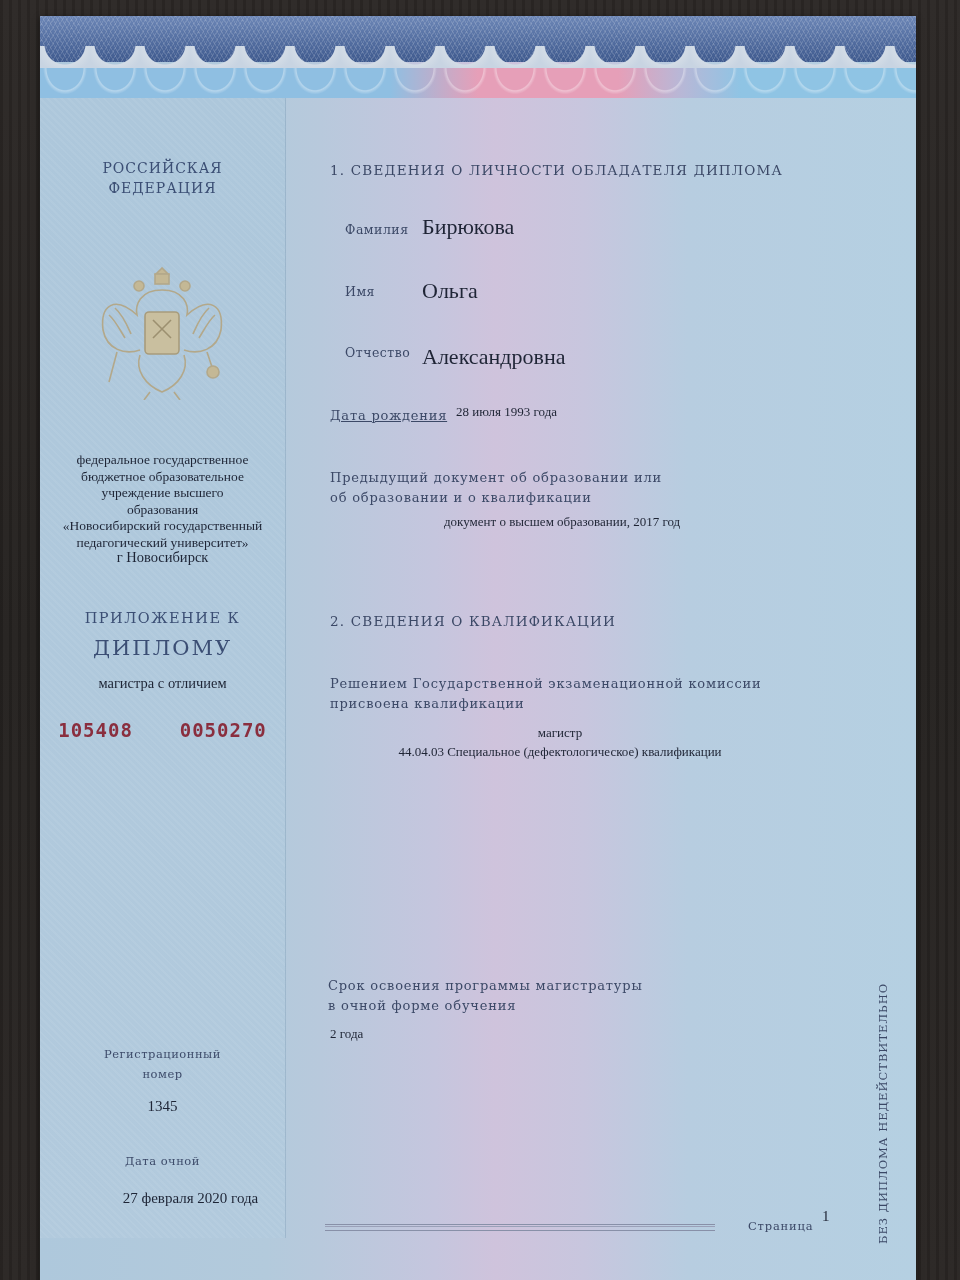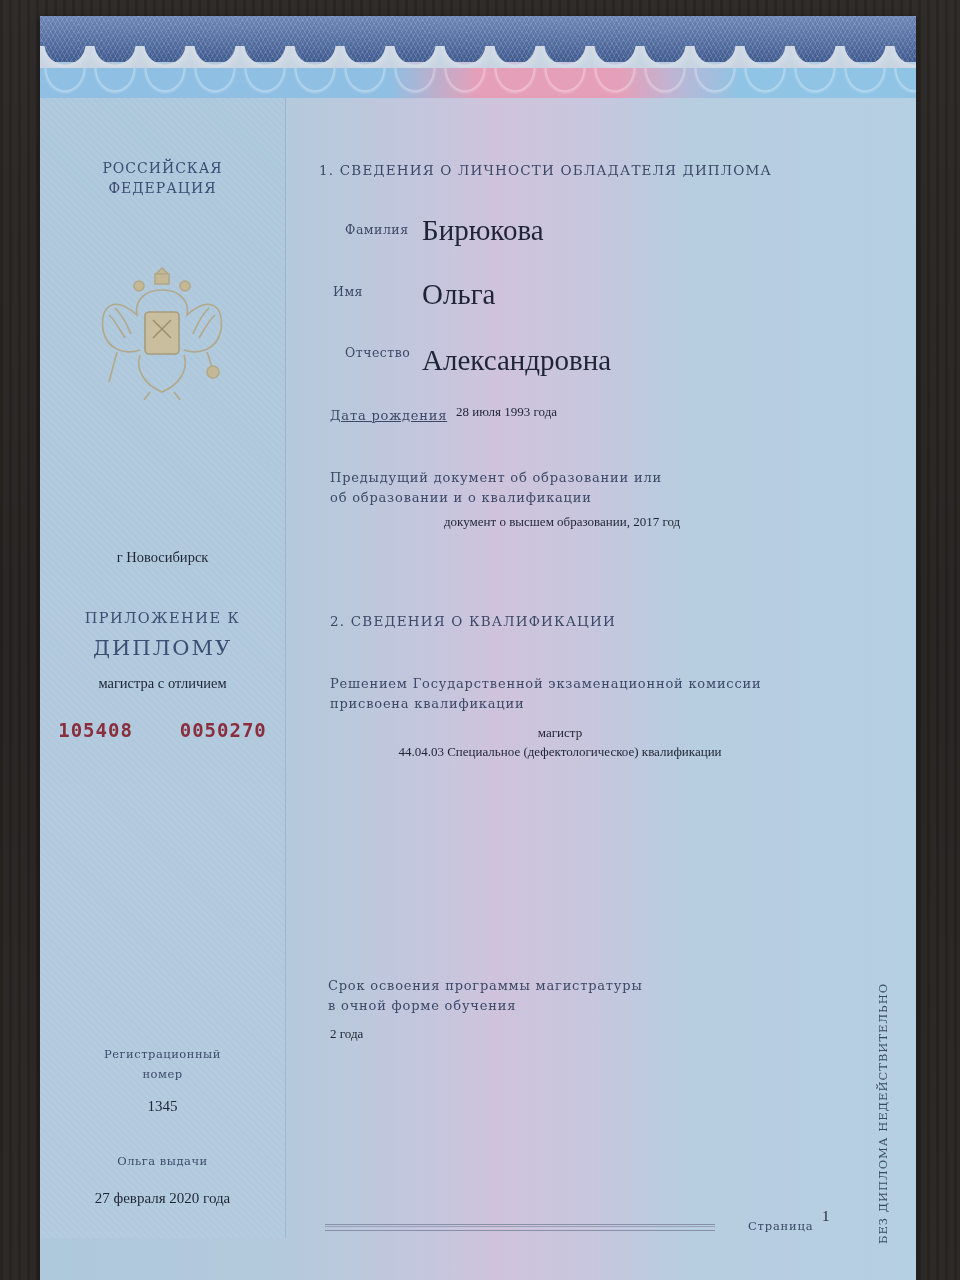--- a/index.html
+++ b/index.html
@@ -53,21 +53,21 @@
   .center { position: absolute; left: 0; width: 245px; text-align: center; }
   .cap { font-family: "DejaVu Serif", serif; letter-spacing: 1px; color: #3b4e74; }
   .dark { color: #1e2536; }
   .label { color: #3d4b6a; font-family: "DejaVu Serif", serif; letter-spacing: 0.5px; }
 
   .emblem { position: absolute; left: 55px; top: 244px; width: 135px; height: 140px; }
 
   .right { position: absolute; }
   .heading { font-family: "DejaVu Serif", serif; font-size: 13.5px; letter-spacing: 1.2px; color: #3b4866; }
   .field-label { font-family: "DejaVu Serif", serif; font-size: 12.5px; color: #3c4967; letter-spacing: 0.5px; margin-left: 13px; }
-  .field-value { font-size: 29px; color: #1f2536; }
+  .field-value { font-size: 22px; color: #1f2536; }
   .body-text { font-family: "DejaVu Serif", serif; font-size: 13px; color: #3c4967; letter-spacing: 0.8px; line-height: 20px; }
   .value-text { font-size: 13px; color: #1e2434; }
   .rule { position: absolute; left: 285px; top: 1208px; width: 390px; height: 5px;
     border-top: 1px solid #8890a8; border-bottom: 1px solid #8890a8; }
   .rule::after { content:""; position:absolute; left:0; right:0; top:1px; height:1px; background:#9aa0b8; }
   .vertical {
     position: absolute; left: 836px; top: 1228px; transform-origin: 0 0; transform: rotate(-90deg);
     font-family: "DejaVu Serif", serif; font-size: 11.5px; letter-spacing: 1px; color: #3b4866; white-space: nowrap;
   }
 </style>
@@ -102,48 +102,56 @@
       <path d="M14 55 C20 60 25 70 30 78 M20 48 C28 55 32 65 36 74 M120 55 C114 60 109 70 104 78 M114 48 C106 55 102 65 98 74"></path>
       <rect x="50" y="52" width="34" height="42" rx="4" fill="#c9bf9f" stroke="#a89c7c"></rect>
       <path d="M58 60 l18 18 M76 60 l-18 18" stroke="#9c9070"></path>
       <path d="M45 95 C40 110 50 125 67 132 C84 125 94 110 89 95"></path>
       <path d="M22 92 l-8 30 M112 92 l6 18"></path>
       <circle cx="118" cy="112" r="6" fill="#c4b895"></circle>
       <path d="M55 132 l-6 8 M79 132 l6 8"></path>
     </g>
   </svg>
 
+  <div class="center dark" style="top:436px; font-size:13.5px; line-height:16.5px;">
+    <div>федеральное государственное</div>
+    <div>бюджетное образовательное</div>
+    <div>учреждение высшего</div>
+    <div>образования</div>
+    <div>«Новосибирский государственный</div>
+    <div>педагогический университет»</div>
+  </div>
 
   <div class="center dark" style="top:533px; font-size:14.5px;">г Новосибирск</div>
 
   <div class="center cap" style="top:594px; font-size:14.5px; letter-spacing:1.5px;">ПРИЛОЖЕНИЕ К</div>
   <div class="center cap" style="top:620px; font-size:21px; letter-spacing:2px;">ДИПЛОМУ</div>
   <div class="center dark" style="top:659px; font-size:14.5px;">магистра с отличием</div>
 
   <div class="center" style="top:703px; font-family:'DejaVu Sans Mono', monospace; font-size:19px; color:#8a2e3e; letter-spacing:1px; font-weight:bold;">
     <span>105408</span>
     <span style="display:inline-block; width:22px;"></span>
     <span>0050270</span>
   </div>
 
   <div class="center label" style="top:1028px; font-size:11.5px; line-height:20px;">
     <div>Регистрационный</div>
     <div>номер</div>
   </div>
   <div class="center dark" style="top:1082px; font-size:15px;">1345</div>
 
-  <div class="center label" style="top:1138px; font-size:11.5px;">Ольга выдачи</div>
-  <div class="center dark" style="top:1174px; font-size:15px;">27 февраля 2020 года</div>
+  <div class="center label" style="top:1138px; font-size:11.5px;">Дата очной</div>
+  <div class="center dark" style="top:1174px; font-size:15px;margin-left:28px;">27 февраля 2020 года</div>
 
-  <div class="right heading" style="left:279px; top:146px;">1. СВЕДЕНИЯ О ЛИЧНОСТИ ОБЛАДАТЕЛЯ ДИПЛОМА</div>
+  <div class="right heading" style="left:290px; top:146px;">1. СВЕДЕНИЯ О ЛИЧНОСТИ ОБЛАДАТЕЛЯ ДИПЛОМА</div>
 
   <div class="right field-label" style="left:292px; top:206px;">Фамилия</div>
   <div class="right field-value" style="left:382px; top:198px;">Бирюкова</div>
 
-  <div class="right field-label" style="left:280px; top:268px;">Имя</div>
+  <div class="right field-label" style="left:292px; top:268px;">Имя</div>
   <div class="right field-value" style="left:382px; top:262px;">Ольга</div>
 
   <div class="right field-label" style="left:292px; top:329px;">Отчество</div>
   <div class="right field-value" style="left:382px; top:328px;">Александровна</div>
 
   <div class="right body-text" style="left:290px; top:390px;text-decoration:underline;">Дата рождения</div>
   <div class="right value-text" style="left:416px; top:388px;">28 июля 1993 года</div>
 
   <div class="right body-text" style="left:290px; top:452px;">
     <div>Предыдущий документ об образовании или</div>

